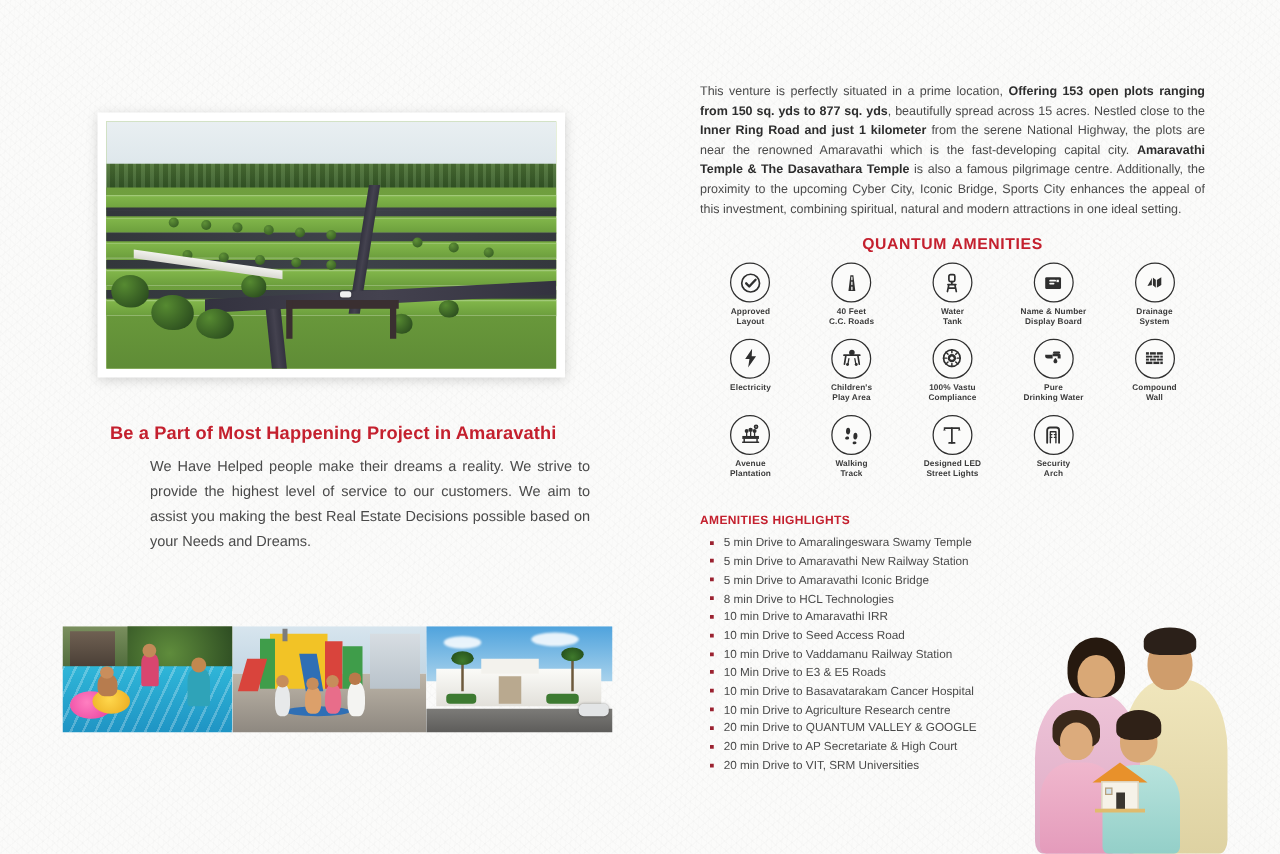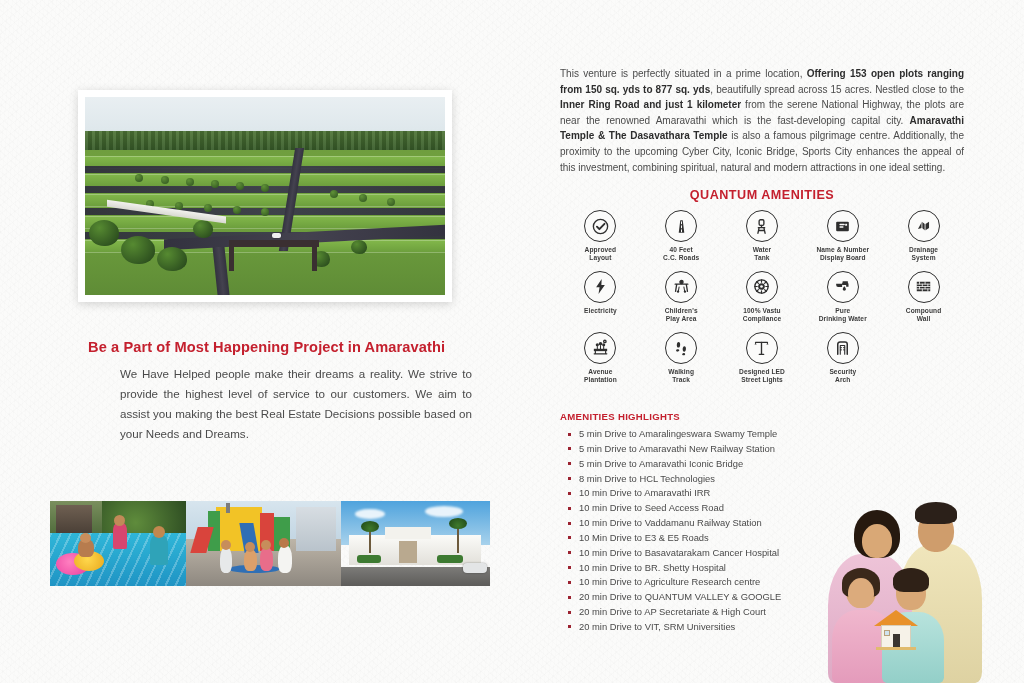--- a/index.html
+++ b/index.html
@@ -449,21 +449,20 @@
   <ul class="loc-list">
       <li>5 min Drive to Amaralingeswara Swamy Temple</li>
       <li>5 min Drive to Amaravathi New Railway Station</li>
       <li>5 min Drive to Amaravathi Iconic Bridge</li>
       <li>8 min Drive to HCL Technologies</li>
       <li>10 min Drive to Amaravathi IRR</li>
       <li>10 min Drive to Seed Access Road</li>
       <li>10 min Drive to Vaddamanu Railway Station</li>
       <li>10 Min Drive to E3 &amp; E5 Roads</li>
       <li>10 min Drive to Basavatarakam Cancer Hospital</li>
-      <li>10 min Drive to BR. Shetty Hospital</li>
       <li>10 min Drive to Agriculture Research centre</li>
       <li>20 min Drive to QUANTUM VALLEY &amp; GOOGLE</li>
       <li>20 min Drive to AP Secretariate &amp; High Court</li>
       <li>20 min Drive to VIT, SRM Universities</li>
     </ul>
 
   <div class="family">
 
     <div class="fm-part fm-body" style="left:86px;top:52px;width:84px;height:139px;background:linear-gradient(#f0e6bc,#ded2a2);"></div>
     <div class="fm-part fm-head" style="left:106px;top:18px;width:36px;height:42px;background:#cf9d6c;"></div>

